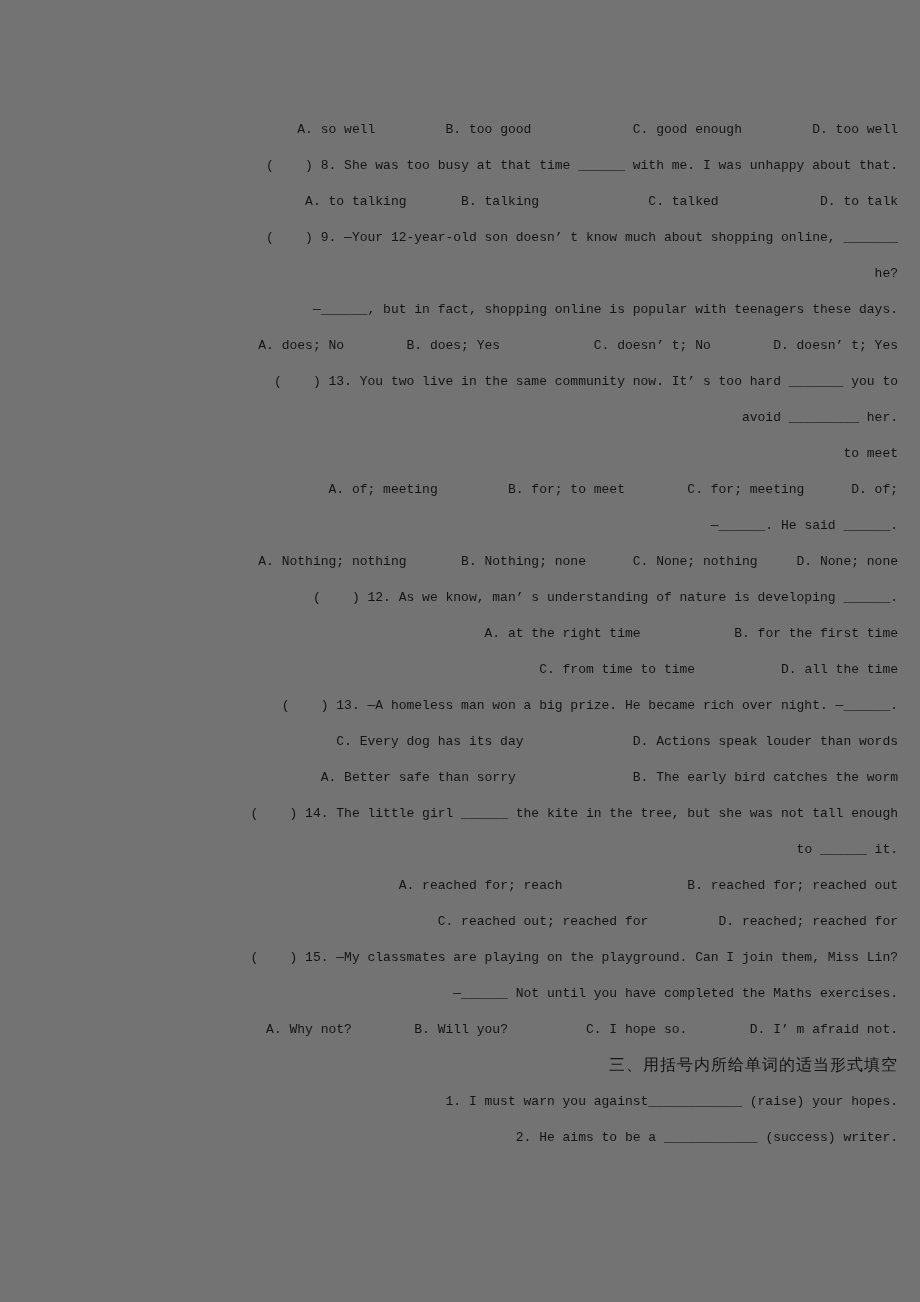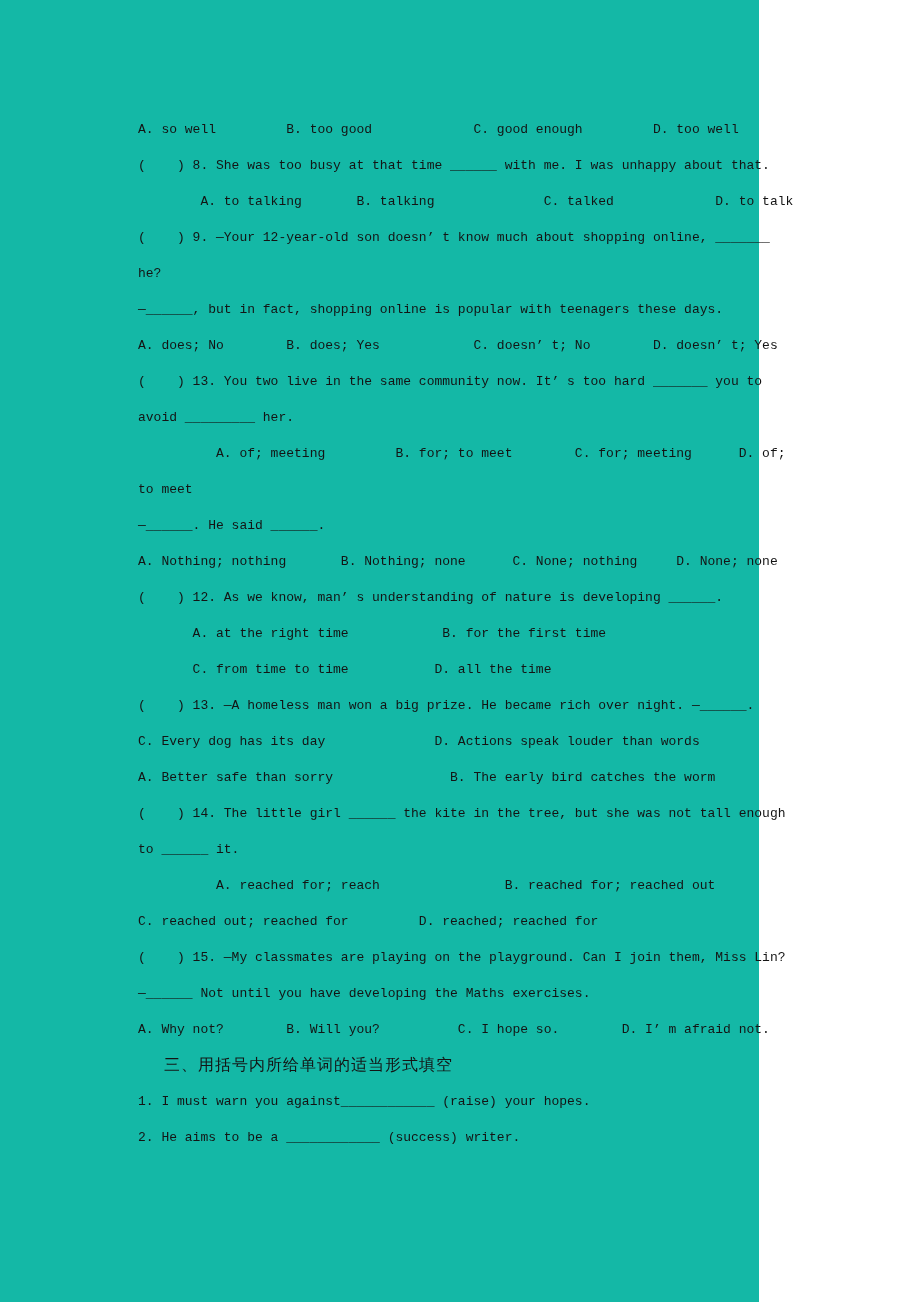--- a/index.html
+++ b/index.html
@@ -3,23 +3,24 @@
 <meta charset="utf-8">
 <style>
   html, body {
     margin: 0;
     padding: 0;
     background: #ffffff;
     overflow: hidden;
   }
   .page {
     position: relative;
-    width: 759px;
+    width: 920px;
     height: 1302px;
-    background: #14b8a6;
+    background: #737373;
+    text-align: right;
   }
   .doc-lines {
     position: absolute;
     left: 138px;
     top: 112px;
     width: 760px;
   }
   .line {
     font-family: "Liberation Mono", "DejaVu Sans Mono", monospace;
     font-size: 13px;
@@ -42,34 +43,34 @@
   <div class="doc-lines" id="doc-lines">
       <div class="line">A. so well         B. too good             C. good enough         D. too well</div>
       <div class="line">(    ) 8. She was too busy at that time ______ with me. I was unhappy about that.</div>
       <div class="line">        A. to talking       B. talking              C. talked             D. to talk</div>
       <div class="line">(    ) 9. —Your 12-year-old son doesn’ t know much about shopping online, _______</div>
       <div class="line">he?</div>
       <div class="line">—______, but in fact, shopping online is popular with teenagers these days.</div>
       <div class="line">A. does; No        B. does; Yes            C. doesn’ t; No        D. doesn’ t; Yes</div>
       <div class="line">(    ) 13. You two live in the same community now. It’ s too hard _______ you to</div>
       <div class="line">avoid _________ her.</div>
+      <div class="line">to meet</div>
       <div class="line">          A. of; meeting         B. for; to meet        C. for; meeting      D. of;</div>
-      <div class="line">to meet</div>
       <div class="line">—______. He said ______.</div>
       <div class="line">A. Nothing; nothing       B. Nothing; none      C. None; nothing     D. None; none</div>
       <div class="line">(    ) 12. As we know, man’ s understanding of nature is developing ______.</div>
       <div class="line">       A. at the right time            B. for the first time</div>
       <div class="line">       C. from time to time           D. all the time</div>
       <div class="line">(    ) 13. —A homeless man won a big prize. He became rich over night. —______.</div>
       <div class="line">C. Every dog has its day              D. Actions speak louder than words</div>
       <div class="line">A. Better safe than sorry               B. The early bird catches the worm</div>
       <div class="line">(    ) 14. The little girl ______ the kite in the tree, but she was not tall enough</div>
       <div class="line">to ______ it.</div>
       <div class="line">          A. reached for; reach                B. reached for; reached out</div>
       <div class="line">C. reached out; reached for         D. reached; reached for</div>
       <div class="line">(    ) 15. —My classmates are playing on the playground. Can I join them, Miss Lin?</div>
-      <div class="line">—______ Not until you have developing the Maths exercises.</div>
+      <div class="line">—______ Not until you have completed the Maths exercises.</div>
       <div class="line">A. Why not?        B. Will you?          C. I hope so.        D. I’ m afraid not.</div>
       <div class="line zh">三、用括号内所给单词的适当形式填空</div>
       <div class="line">1. I must warn you against____________ (raise) your hopes.</div>
       <div class="line">2. He aims to be a ____________ (success) writer.</div>
     </div>
 </div>
 
 </body></html>

